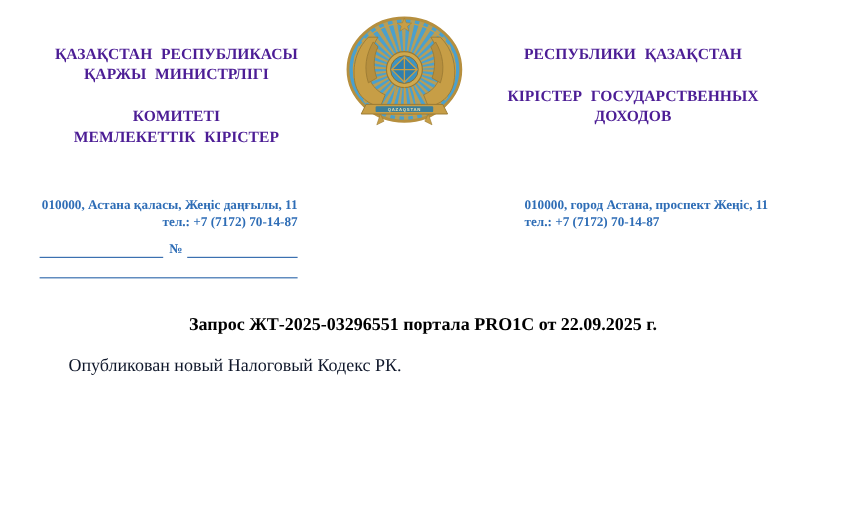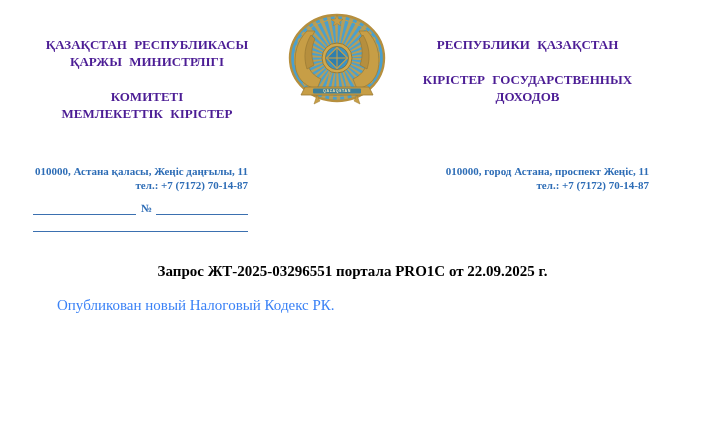--- a/index.html
+++ b/index.html
@@ -41,21 +41,21 @@
 
   
   .addr {
     position: absolute;
     color: #2e6db6;
     font-weight: bold;
     font-size: 11px;
     line-height: 13.5px;
   }
   .addr-left  { left: 33px;  top: 165px; width: 215px; text-align: right; }
-  .addr-right { left: 437px; top: 165px; width: 212px; text-align: right; }
+  .addr-right { left: 437px; top: 165px; width: 212px; text-align: left; }
 
   .ref-row {
     display: flex;
     align-items: flex-end;
     margin-top: 10px;
     height: 13px;
   }
   .uline {
     border-bottom: 1.5px solid #3b70b0;
     height: 12px;
@@ -85,21 +85,21 @@
     color: #000000;
     font-size: 15px;
     font-weight: bold;
     font-family: "Liberation Serif", serif;
   }
   .doc-body {
     position: absolute;
     top: 294px;
     left: 17px;
     width: 671px;
-    color: #3b82f6;
+    color: #0f172a;
     font-size: 15px;
     line-height: 22px;
     text-align: justify;
   }
   .doc-body p {
     margin: 0;
     text-indent: 40px;
   }
 </style>
 </head>

